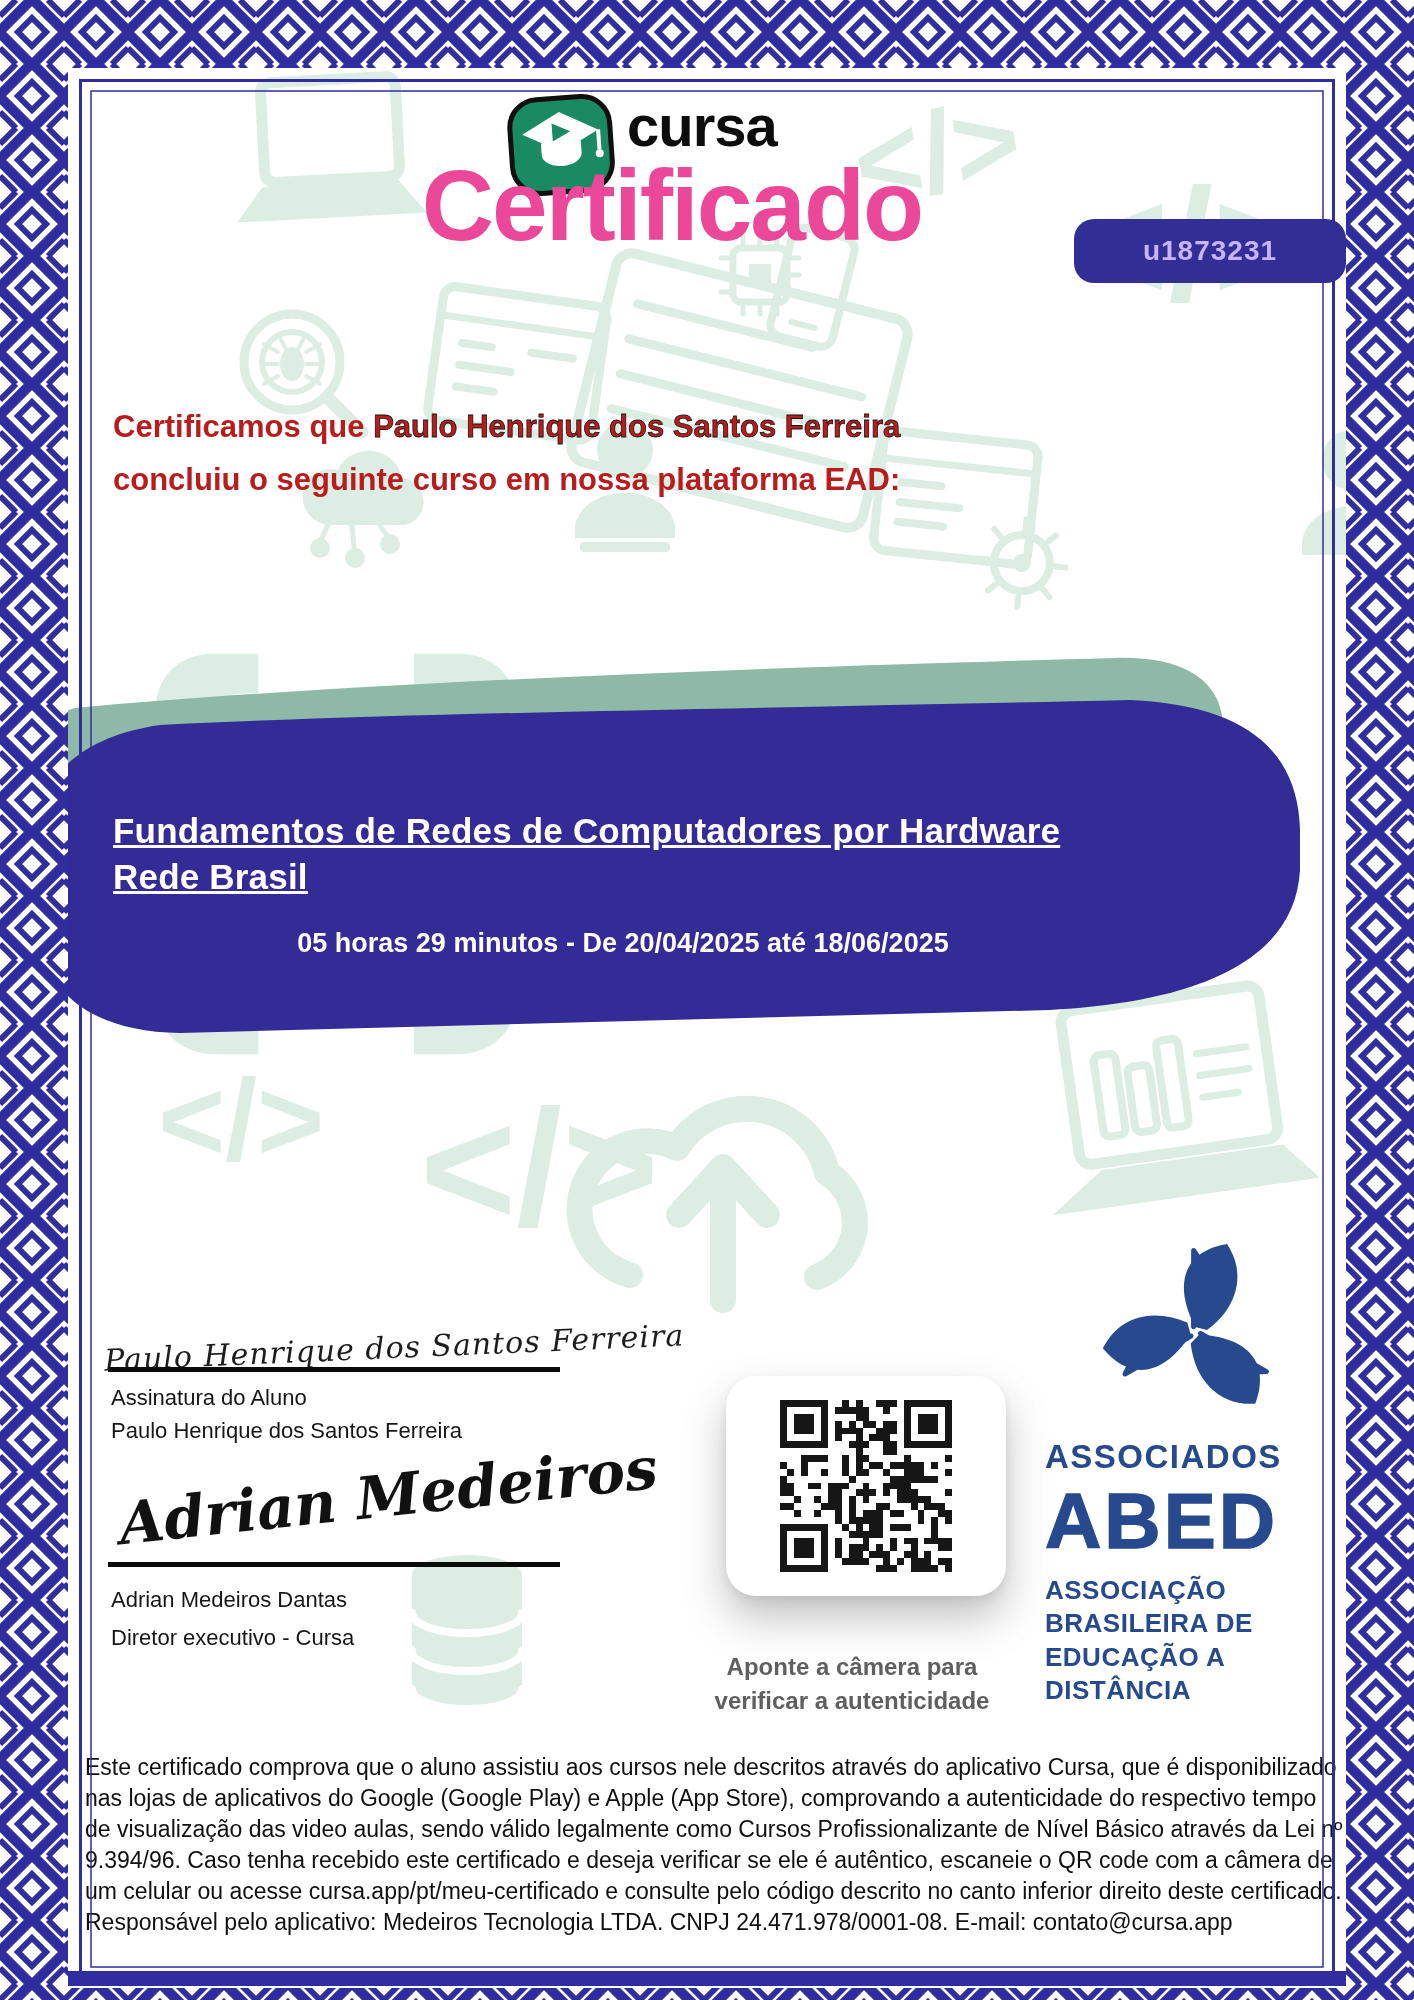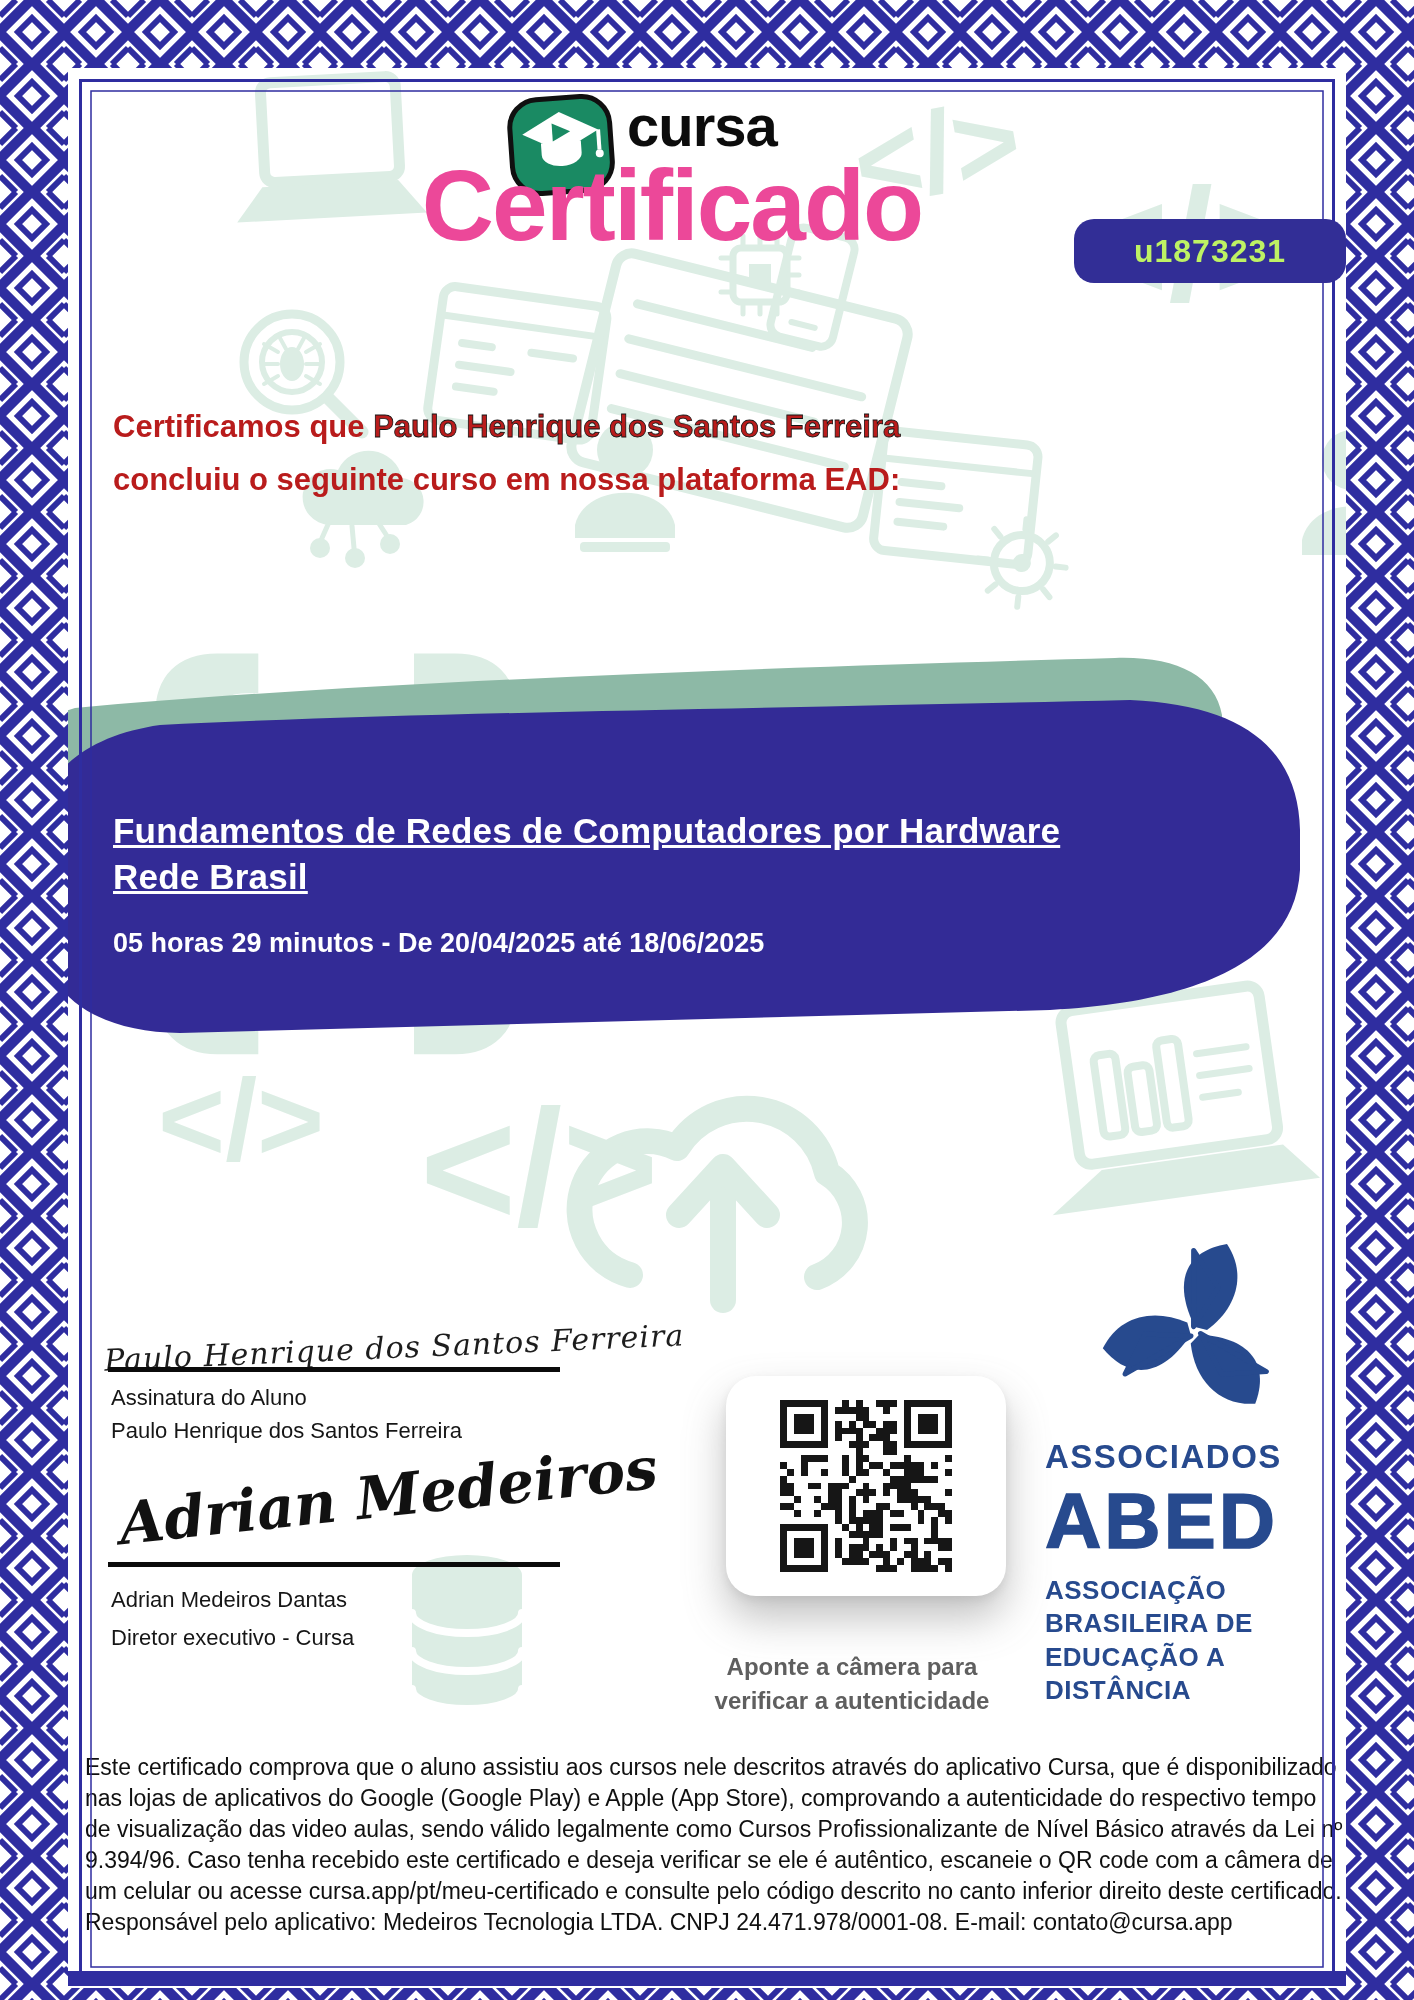--- a/index.html
+++ b/index.html
@@ -8,32 +8,32 @@
     overflow:hidden;font-family:"Liberation Sans",sans-serif;margin:0 auto;
   }
   .layer{position:absolute;left:0;top:0;pointer-events:none;}
   
   .wm-layer{z-index:1;}
   .wm-text{font-family:"Liberation Sans",sans-serif;font-weight:bold;fill:#dcede4;}
   
   .blob-svg{position:absolute;left:0;top:540px;z-index:2;}
   .course-box{position:absolute;left:113px;top:808px;width:1020px;z-index:3;color:#ffffff;}
   .course-title{font-size:35px;font-weight:bold;line-height:1.32;letter-spacing:0.2px;text-decoration:underline;}
-  .course-details{font-size:27px;font-weight:bold;margin-top:28px;}
+  .course-details{font-size:27px;font-weight:bold;margin-top:28px;text-align:center;}
   
   .logo{position:absolute;left:505px;top:92px;height:110px;display:flex;z-index:3;}
   .logo-word{font-size:58px;font-weight:800;color:#0c0c0c;margin-left:10px;letter-spacing:-1px;}
   .cert-title{
     position:absolute;left:0;right:70px;top:148px;text-align:center;z-index:3;
     font-size:100px;font-weight:800;color:#ec4899;letter-spacing:-2px;
   }
   .badge{
     position:absolute;top:219px;right:68px;width:272px;height:64px;background:#322e96;
     border-radius:20px;z-index:6;display:flex;align-items:center;justify-content:center;
-    color:#bef264;font-size:32px;font-weight:bold;letter-spacing:1px;
+    color:#c4b5fd;font-size:28px;font-weight:bold;letter-spacing:1px;
   }
   .intro{position:absolute;left:113px;top:400px;z-index:3;font-size:31px;line-height:53px;color:#b91c1c;font-weight:bold;}
   .intro .hl{-webkit-text-stroke:0.8px #141414;}
   
   .sig-script{position:absolute;z-index:3;font-family:"DejaVu Serif",serif;font-style:italic;color:#1d1d1d;white-space:nowrap;}
   .sig1-script{left:104px;top:1330px;font-size:30px;letter-spacing:1px;transform:rotate(-2.5deg);}
   .sig2-script{left:118px;top:1462px;font-size:58px;font-weight:bold;transform:rotate(-6deg);color:#111;}
   .sig-line{position:absolute;left:108px;width:452px;height:5px;background:#0b0b0b;z-index:3;}
   .sig-text{position:absolute;left:111px;z-index:3;font-size:22px;color:#161616;line-height:34px;}
   

